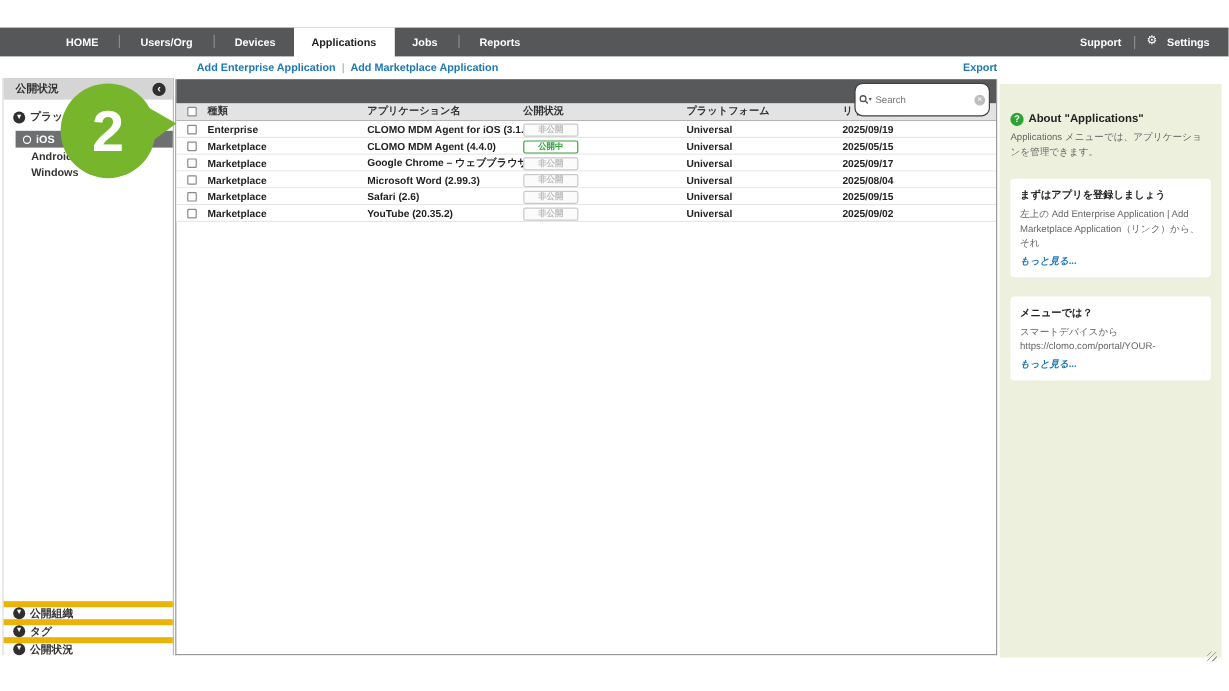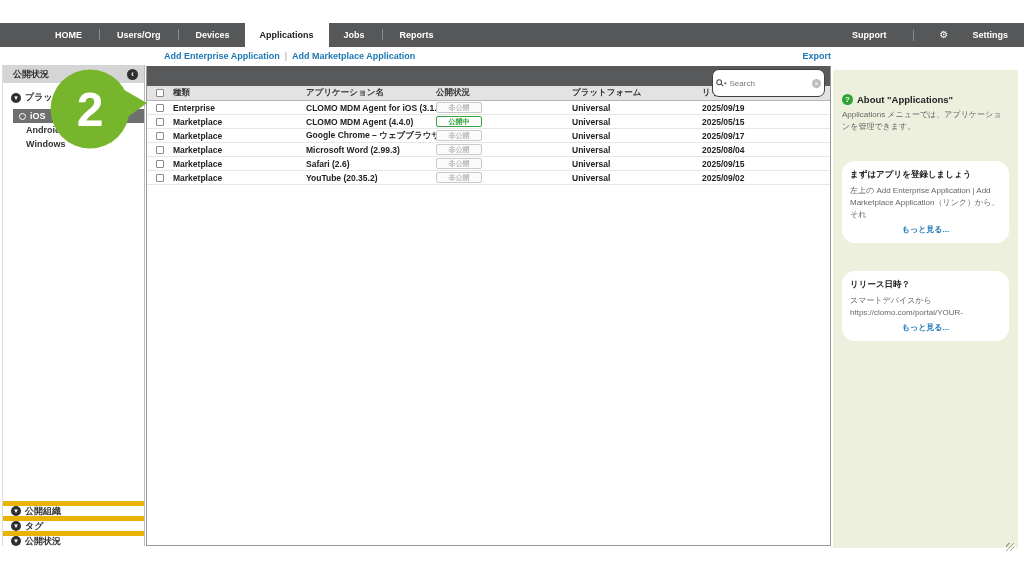--- a/index.html
+++ b/index.html
@@ -6,21 +6,21 @@
   body { font-family: "Liberation Sans", "DejaVu Sans", sans-serif; background:#fff; }
   .canvas { position:relative; width:1024px; height:576px; background:#fff; overflow:hidden; }
 
   
   .navbar { position:absolute; top:23px; left:0; right:0; height:24px; background:#565759;
             display:flex; align-items:flex-start; color:#fff; font-size:9px; font-weight:bold;
             padding-left:40px; z-index:5; }
   .tab { height:41px; line-height:24px; padding:0 15px; cursor:default; white-space:nowrap; }
   .tab.active { background:#fff; color:#222; height:27px; border-radius:0 0 3px 3px; }
   .nav-sep { width:1px; height:11px; background:#8a8b8d; margin:6px 2px 0 2px; }
-  .nav-right { margin-left:auto; display:flex; align-items:center; height:24px; padding-right:16px; gap:24px; }
+  .nav-right { margin-left:auto; display:flex; align-items:center; height:24px; padding-right:16px; gap:8px; }
   .gear { font-size:10px; line-height:10px; }
 
   
   .actionbar { position:absolute; top:47px; left:17px; right:0; height:19px; background:#fff; }
   .add-links { position:absolute; left:147px; top:4px; font-size:9px; font-weight:bold; color:#1d78b4; }
   .add-links .pipe { color:#999; margin:0 5px; font-weight:normal; }
   .export-link { position:absolute; right:193px; top:4px; font-size:9px; font-weight:bold; color:#1d78b4; }
   a.linklike { cursor:pointer; text-decoration:none; color:#1d78b4; }
 
   
@@ -71,25 +71,25 @@
   .badge-gray { border:1px solid #c9c9c9; color:#b9b9b9; background:#fbfbfb; }
   .badge-green { border:1px solid #39a23e; color:#2e9e3a; background:#fff; }
 
   
   .help-sidebar { position:absolute; left:833px; top:70px; width:185px; height:478px;
                   background:#eef0de; padding:24px 9px 8px 9px; }
   .help-title { display:flex; align-items:center; gap:4px; font-size:9.5px; font-weight:bold; color:#222; }
   .q-icon { width:11px; height:11px; border-radius:50%; background:#2ea335; color:#fff; font-size:8px;
             font-weight:bold; text-align:center; line-height:11px; flex:0 0 auto; }
   .help-desc { font-size:8px; color:#666; line-height:1.5; margin-top:4px; }
-  .help-card { background:#fff; border-radius:13px; padding:8px; margin-top:28px; }
+  .help-card { background:#fff; border-radius:3px; padding:8px; margin-top:16px; }
   .help-card-title { font-size:8.5px; font-weight:bold; color:#222; margin-bottom:4px; }
   .help-card-body { font-size:8px; color:#666; line-height:1.5; white-space:pre-line; }
-  .more-link { display:block; text-align:center; font-size:8px; color:#1d78b4; font-weight:bold;
-               margin-top:3px; cursor:pointer; }
+  .more-link { display:block; text-align:left; font-size:8px; color:#1d78b4; font-weight:bold;
+               margin-top:3px; cursor:pointer;font-style:italic; }
   .resize-handle { position:absolute; right:4px; bottom:-3px; width:8px; height:8px;
                    background:repeating-linear-gradient(135deg, transparent 0 2px, #9aa08a 2px 3px); }
 
   
   .callout { position:absolute; left:50px; top:69px; width:100px; height:81px; z-index:20; pointer-events:none; }
   .callout text { font-family:"Liberation Sans", "DejaVu Sans", sans-serif; }
 </style>
 </head>
 <body>
 
@@ -244,21 +244,21 @@
     </div>
     <div class="help-desc">Applications メニューでは、アプリケーションを管理できます。</div>
 
     <div class="help-card">
       <div class="help-card-title">まずはアプリを登録しましょう</div>
       <div class="help-card-body">左上の Add Enterprise Application | Add Marketplace Application（リンク）から、それ</div>
       <a class="more-link linklike">もっと見る...</a>
     </div>
 
     <div class="help-card">
-      <div class="help-card-title">リリース日時？</div>
+      <div class="help-card-title">メニューでは？</div>
       <div class="help-card-body">スマートデバイスから
 https://clomo.com/portal/YOUR-</div>
       <a class="more-link linklike">もっと見る...</a>
     </div>
 
     <span class="resize-handle"></span>
   </div>
 
   <svg class="callout" viewBox="0 0 100 81">
     <polygon points="62,14 97,34 68,55" fill="#77b62c"></polygon>

